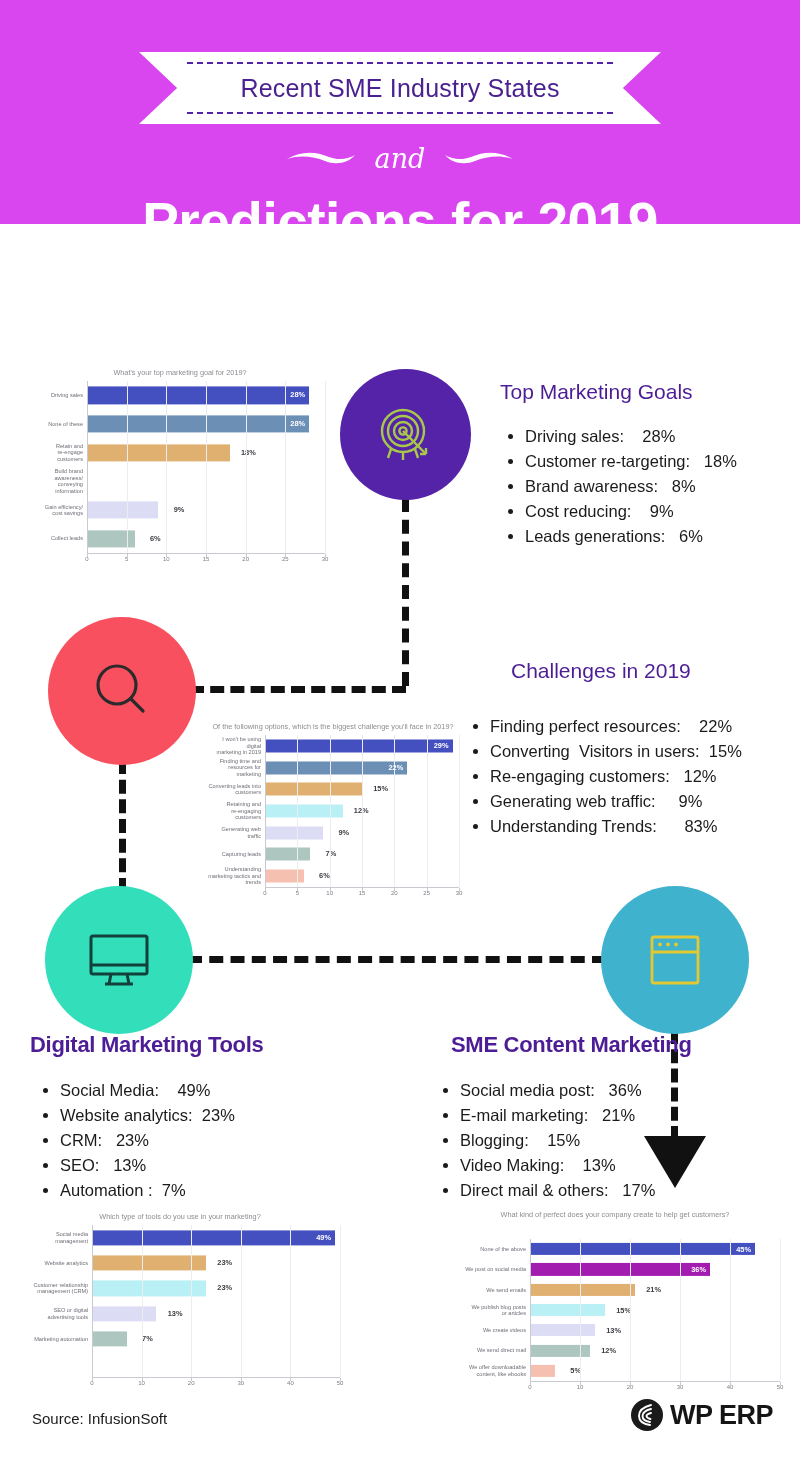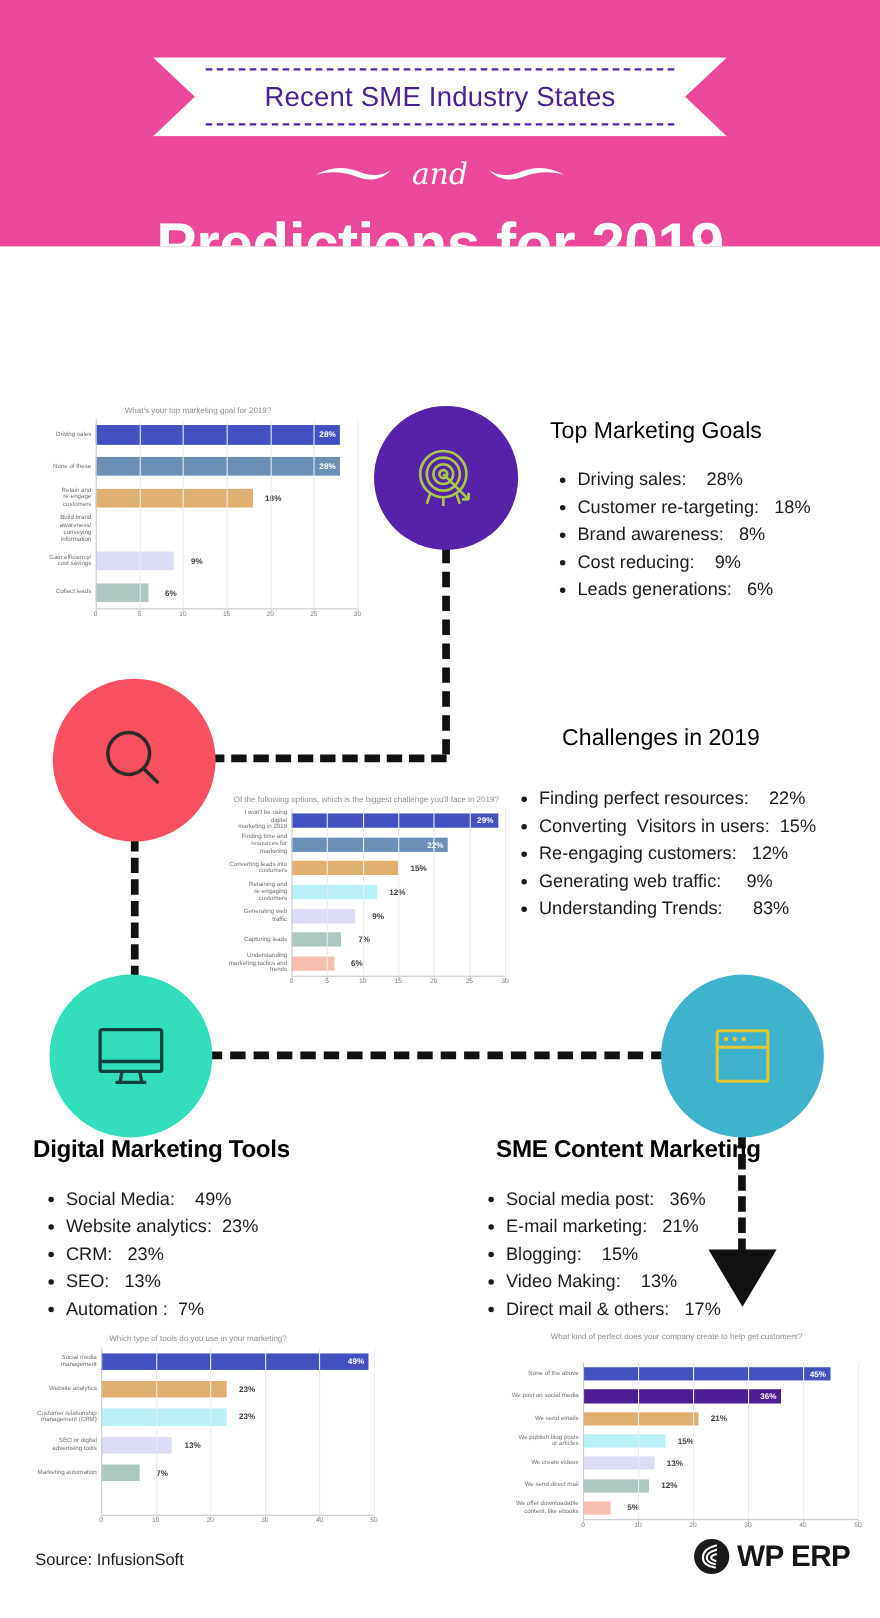--- a/index.html
+++ b/index.html
@@ -4,21 +4,21 @@
 <style>
   html,body{margin:0;padding:0;}
   body{
     width:800px;height:1471px;background:#ffffff;
     font-family:"Liberation Sans", sans-serif;
     overflow:hidden;position:relative;
   }
   
   .header{
     position:absolute;left:0;top:0;width:800px;height:224px;
-    background:#ec4899;overflow:hidden;
+    background:#d946ef;overflow:hidden;
   }
   .ribbon{
     position:absolute;left:139px;top:52px;width:522px;height:72px;
   }
   .ribbon-shape2{
     position:absolute;left:0;top:0;width:100%;height:100%;
     background:#ffffff;
     clip-path:polygon(0 0, 100% 0, 92.7% 50%, 100% 100%, 0 100%, 7.3% 50%);
   }
   .ribbon-dash-top,.ribbon-dash-bot{
@@ -61,21 +61,21 @@
   
   .dash-v{position:absolute;width:0;border-left:7px dashed #111;}
   .dash-h{position:absolute;height:0;border-top:7px dashed #111;}
   .arrow-down{
     position:absolute;width:0;height:0;
     border-left:31px solid transparent;border-right:31px solid transparent;
     border-top:52px solid #111;
   }
   
   .sec-title{
-    position:absolute;color:#000000;font-size:21px;
+    position:absolute;color:#4c1d95;font-size:21px;
     font-family:"Liberation Sans", sans-serif;
   }
   .sec-title.bold{font-weight:bold;font-size:22px;letter-spacing:-.3px;}
   ul.stats{
     position:absolute;margin:0;padding:0 0 0 20px;list-style:disc;
   }
   ul.stats li{
     color:#1b1b1b;font-size:16.5px;line-height:25px;
     font-family:"Liberation Sans", sans-serif;white-space:pre;
   }
@@ -479,21 +479,21 @@
           <div class="cat" style="width: 76px;">None of the above</div>
           <div class="barwrap">
             <div class="bar" style="width: 90%; height: 12.1714px; background: rgb(69, 80, 192);">
               <span style="color: rgb(255, 255, 255);">45%</span>
             </div>
           </div>
         </div>
         <div class="row" style="height: 20.2857px;">
           <div class="cat" style="width: 76px;">We post on social media</div>
           <div class="barwrap">
-            <div class="bar" style="width: 72%; height: 12.1714px; background: #4c1d95;">
+            <div class="bar" style="width: 72%; height: 12.1714px; background: #a21caf;">
               <span style="color: rgb(255, 255, 255);">36%</span>
             </div>
           </div>
         </div>
         <div class="row" style="height: 20.2857px;">
           <div class="cat" style="width: 76px;">We send emails</div>
           <div class="barwrap">
             <div class="bar outside" style="width: 42%; height: 12.1714px; background: rgb(224, 176, 112);">
               <span style="color: rgb(59, 59, 68);">21%</span>
             </div>

